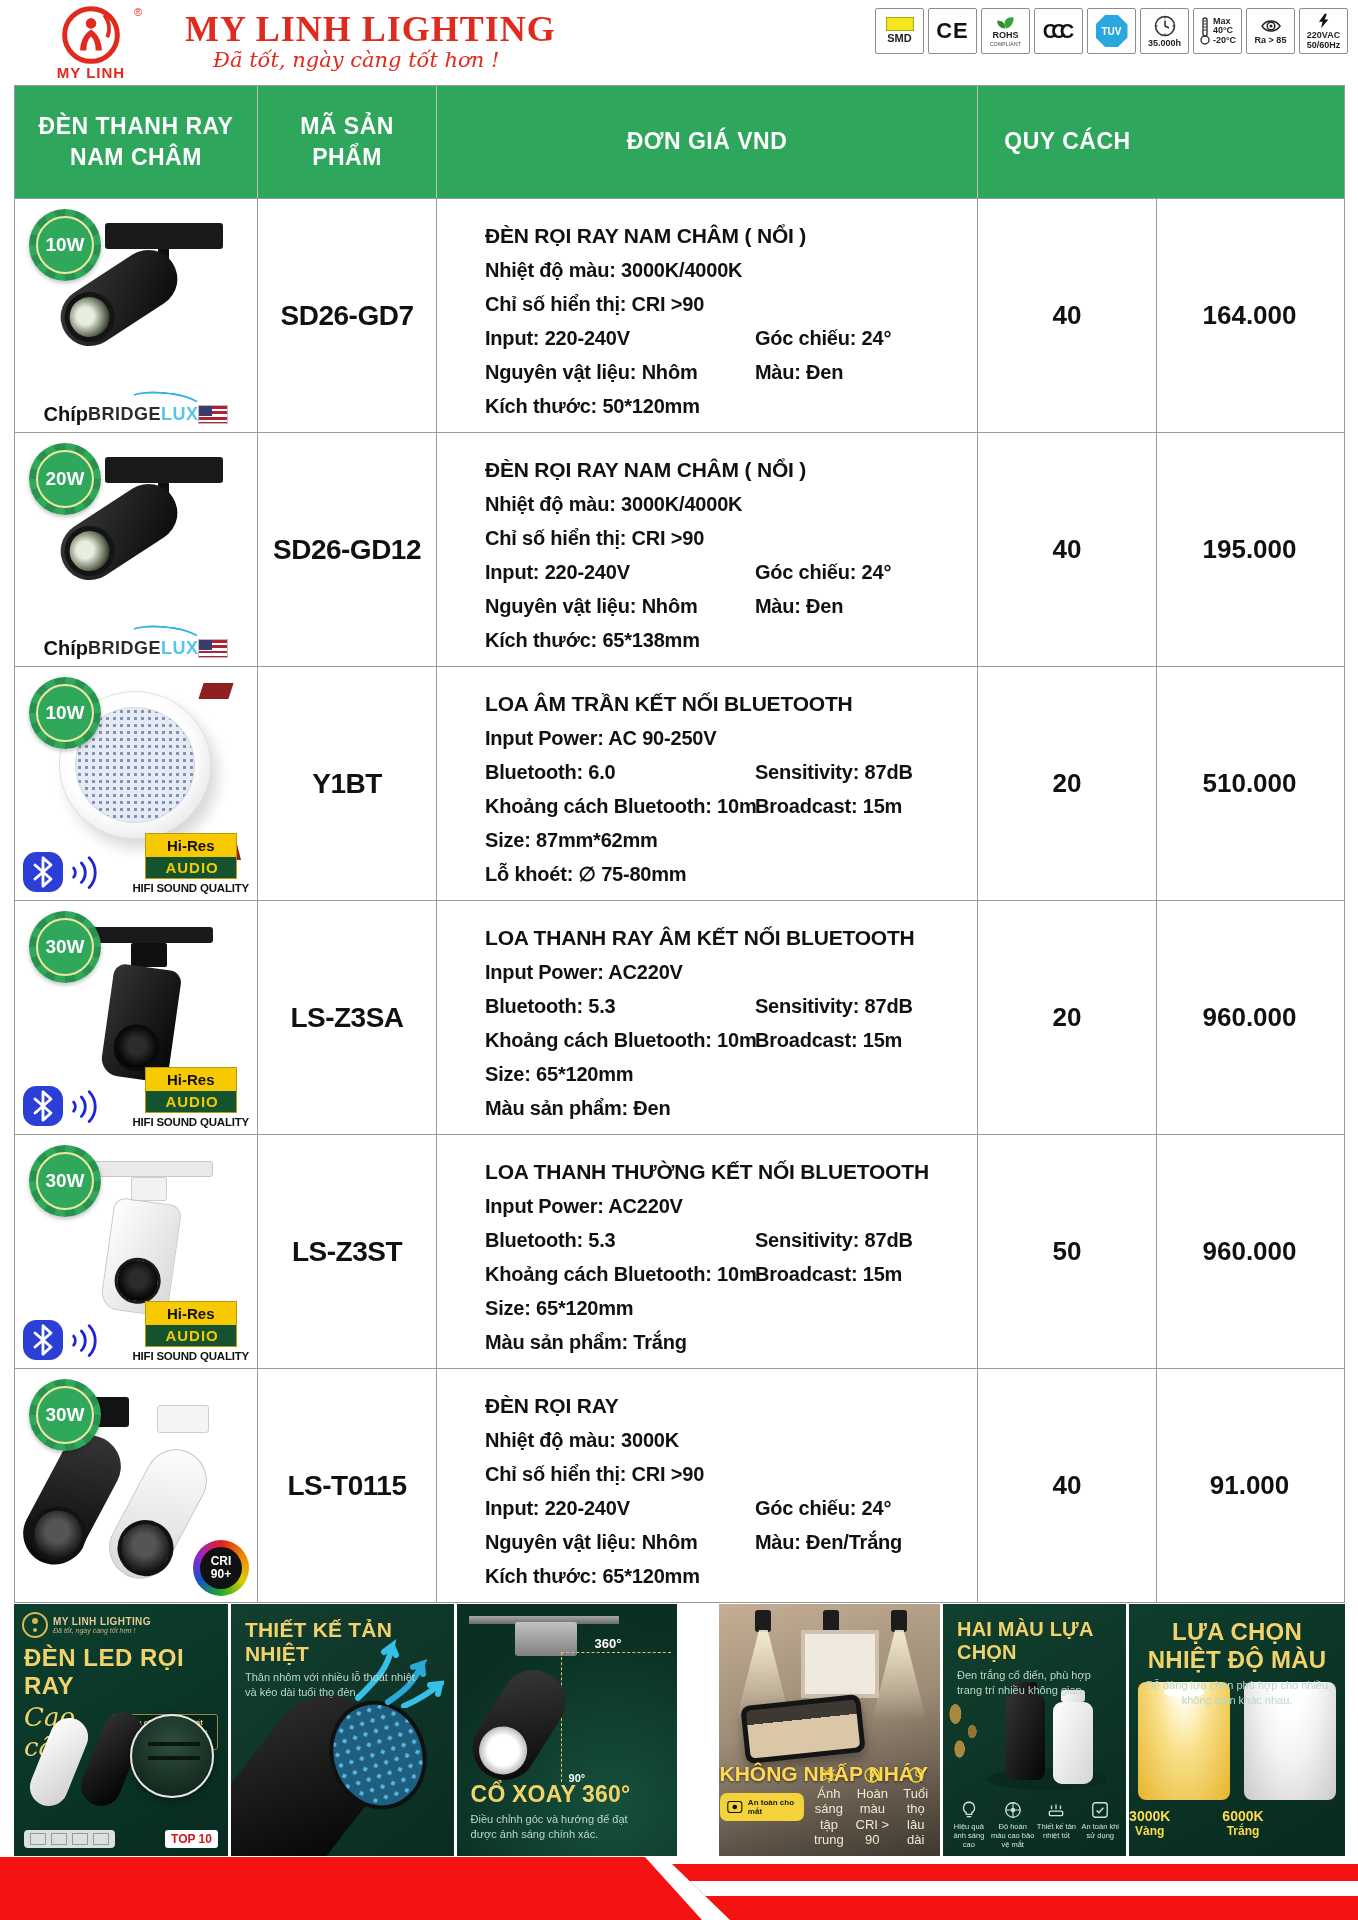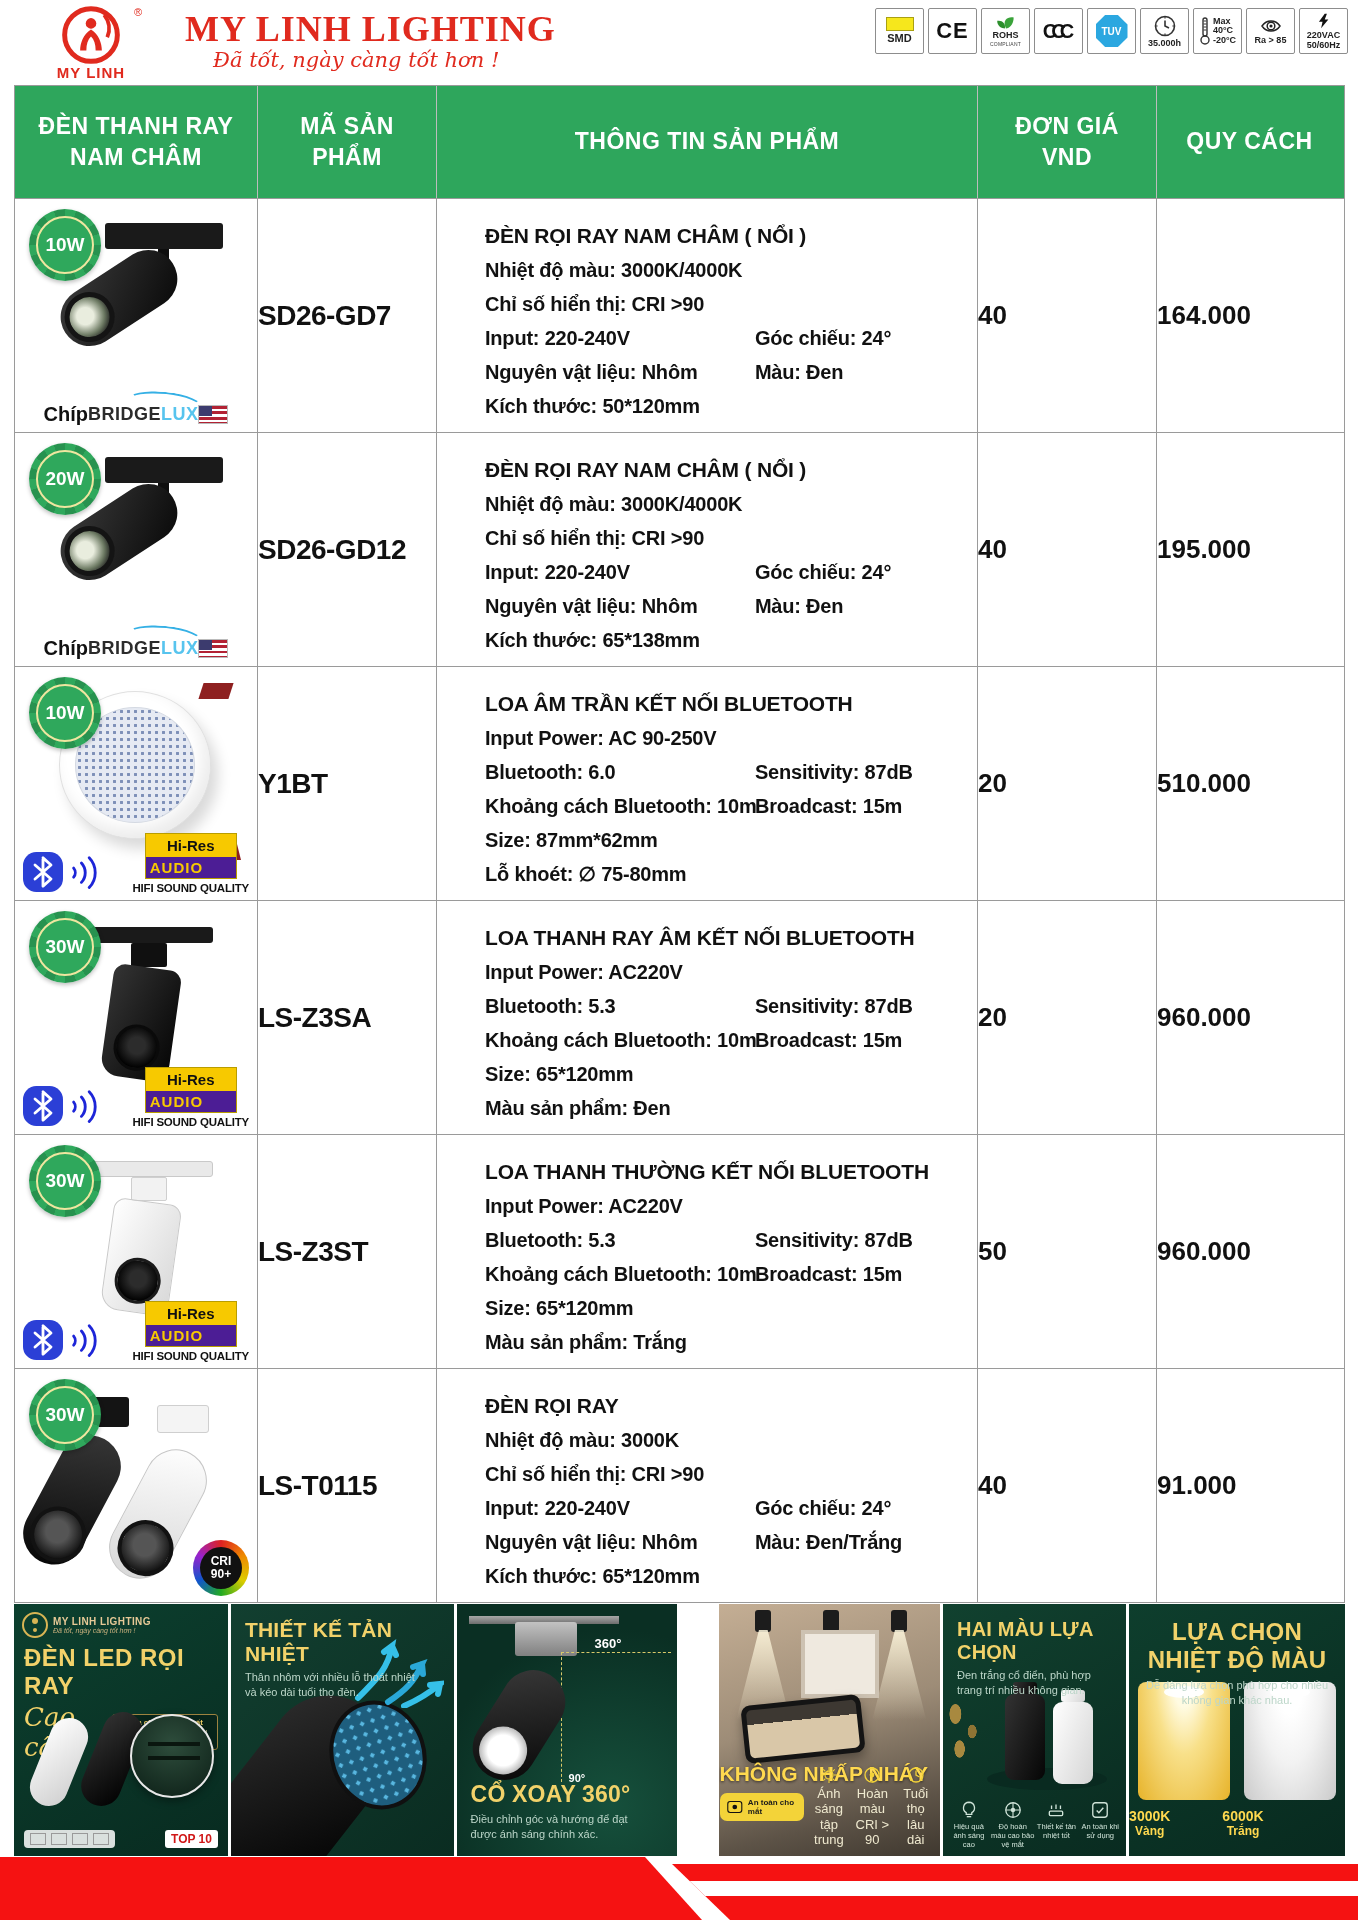--- a/index.html
+++ b/index.html
@@ -33,21 +33,21 @@
   
   .ptable { position:absolute; left:14px; top:85px; width:1331px; border:1.5px solid #9a9a9a; }
   .thead { display:grid; grid-template-columns:243px 179px 541px 179px 185px; background:#2ea65c; height:112px; }
   .th { display:flex; align-items:center; justify-content:center; text-align:center;
         color:#fff; font-weight:bold; font-size:23px; letter-spacing:.5px; border-right:1px solid #bcbcbc; padding:0 18px; line-height:1.35; }
   .th:last-child { border-right:none; }
   .prow { display:grid; grid-template-columns:243px 179px 541px 179px 185px; height:234px; border-top:1px solid #9a9a9a; background:#fff; }
   .cell { border-right:1px solid #9a9a9a; position:relative; }
   .cell:last-child { border-right:none; }
 
-  .c-code, .c-qty, .c-price { display:flex; align-items:center; justify-content:flex-start; }
+  .c-code, .c-qty, .c-price { display:flex; align-items:center; justify-content:center; }
   .code-text { font-weight:bold; font-size:28px; color:#111; letter-spacing:-.5px; }
   .num { font-weight:bold; font-size:26px; color:#111; }
 
   .c-info { padding:20px 10px 0 48px; }
   .ititle { font-weight:bold; font-size:21px; color:#111; line-height:34px; letter-spacing:-.2px; }
   .spec { position:relative; font-weight:bold; font-size:20px; color:#111; line-height:34px; letter-spacing:-.2px; }
   .sr { position:absolute; left:56%; top:0; }
 
   
   .pwr { position:absolute; left:14px; top:10px; width:72px; height:72px; border-radius:50%; z-index:3;
@@ -104,21 +104,21 @@
   .chip-lux-wrap { position:relative; }
   .chip-lux { font-size:18px; font-weight:bold; color:#57c4ee; letter-spacing:.5px; }
   .lux-swoosh { position:absolute; left:-34px; right:-4px; top:-12px; height:24px; border:2.5px solid #35b0e5;
       border-color:#35b0e5 transparent transparent transparent; border-radius:50%; transform:rotate(6deg); }
   .us-flag { width:30px; height:19px; background:repeating-linear-gradient(#b22234 0 2.7px, #fff 2.7px 5.4px); position:relative; border:1px solid #bbb; }
   .us-flag::after { content:''; position:absolute; left:0; top:0; width:13px; height:10px; background:#3c3b6e; }
   .btwrap { display:flex; align-items:center; gap:4px; }
   .rstack { display:flex; flex-direction:column; align-items:center; gap:3px; }
   .hires { width:92px; border:1px solid #b99d00; }
   .hr-top { background:#f7c900; color:#111; font-weight:bold; font-size:15px; text-align:center; padding:3px 0; }
-  .hr-bot { background:#4c1d95; color:#f7c900; font-weight:bold; font-size:15px; text-align:left; padding:2px 4px; letter-spacing:1px; }
+  .hr-bot { background:#14532d; color:#f7c900; font-weight:bold; font-size:15px; text-align:right; padding:2px 17px; letter-spacing:1px; }
   .hifi { font-size:11.5px; font-weight:bold; color:#111; white-space:nowrap; letter-spacing:-.2px; }
   .cri { width:56px; height:56px; border-radius:50%; padding:7px;
       background:conic-gradient(#d22,#e80,#dc0,#2a2,#15c,#92c,#d22); display:flex; align-items:center; justify-content:center; }
   .cri-in { width:100%; height:100%; border-radius:50%; background:#111; color:#fff; font-weight:bold; font-size:12px;
       line-height:1.05; display:flex; flex-direction:column; align-items:center; justify-content:center; }
 
   
   .banner { position:absolute; left:14px; top:1604px; width:1331px; height:252px; display:flex; gap:3px; }
   .panel { position:relative; overflow:hidden; background:#0d3a2c; color:#fff; }
   .p1 { width:222px; background:linear-gradient(150deg,#0c402f,#082b20); }
@@ -300,21 +300,20 @@
       <div class="c-lab">220VAC</div>
       <div class="c-lab">50/60Hz</div>
     </div>
   </div>
 </header>
 
 <section class="ptable">
   <div class="thead">
     <div class="th">ĐÈN THANH RAY NAM CHÂM</div>
     <div class="th">MÃ SẢN PHẨM</div>
-    <div class="th">THÔNG TIN SẢN PHẨM</div>
     <div class="th">ĐƠN GIÁ VND</div>
     <div class="th">QUY CÁCH</div>
   </div>
   <div>
       <div class="prow">
         <div class="cell c-img">
           <div class="pwr">
             <div class="pwr-in">10W</div>
           </div>
           <div class="pv v-magnetic-track-light-black">

